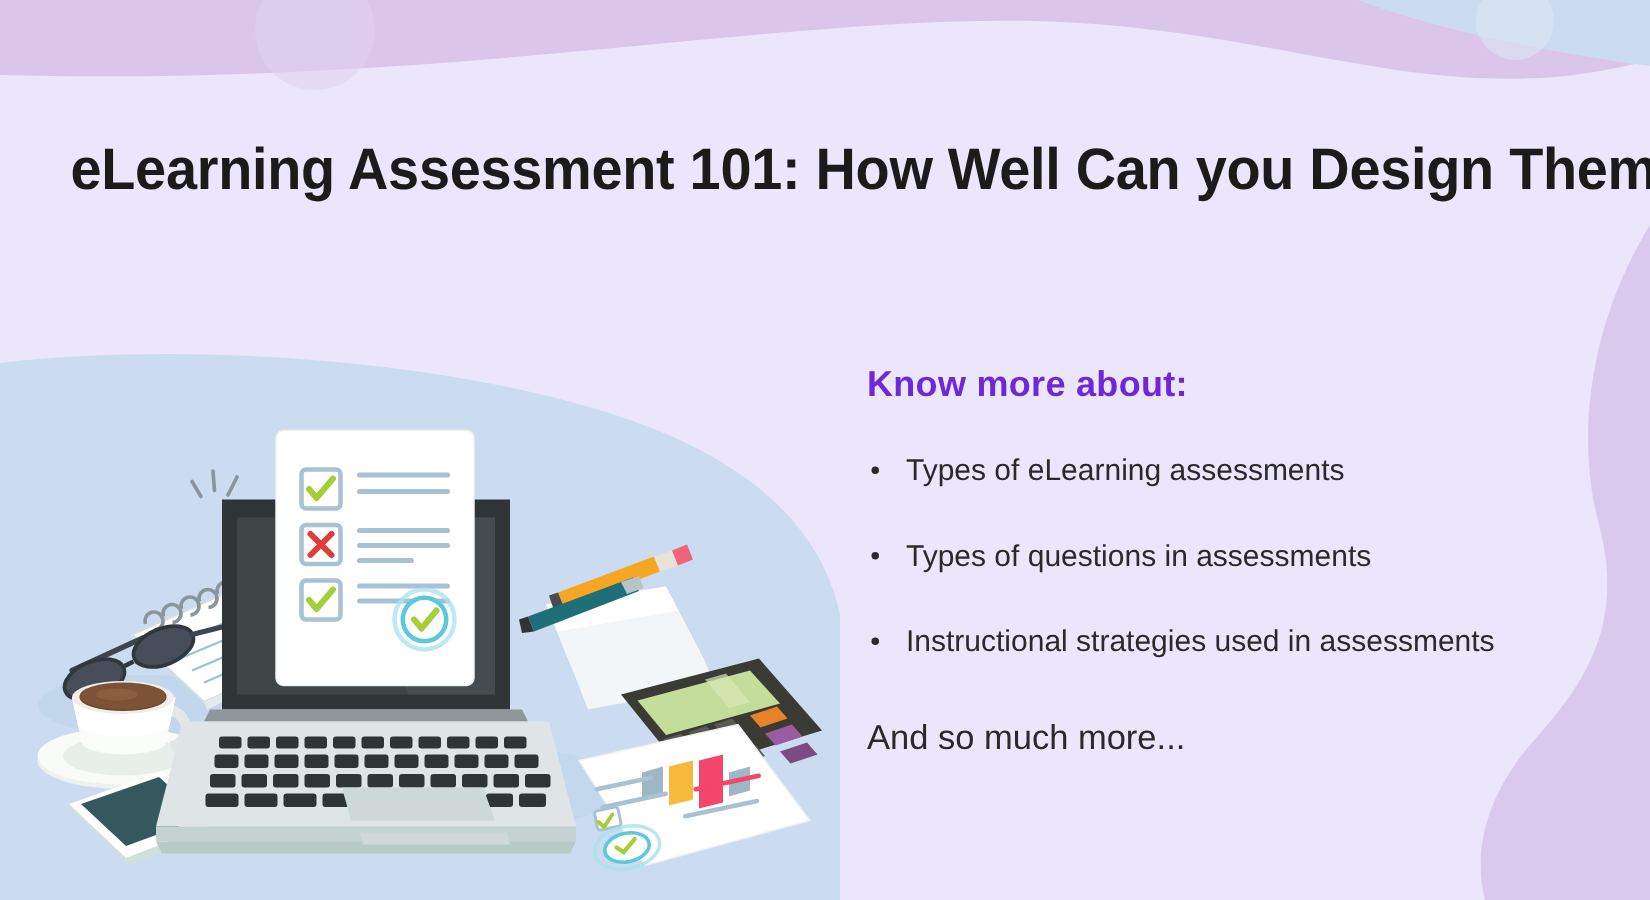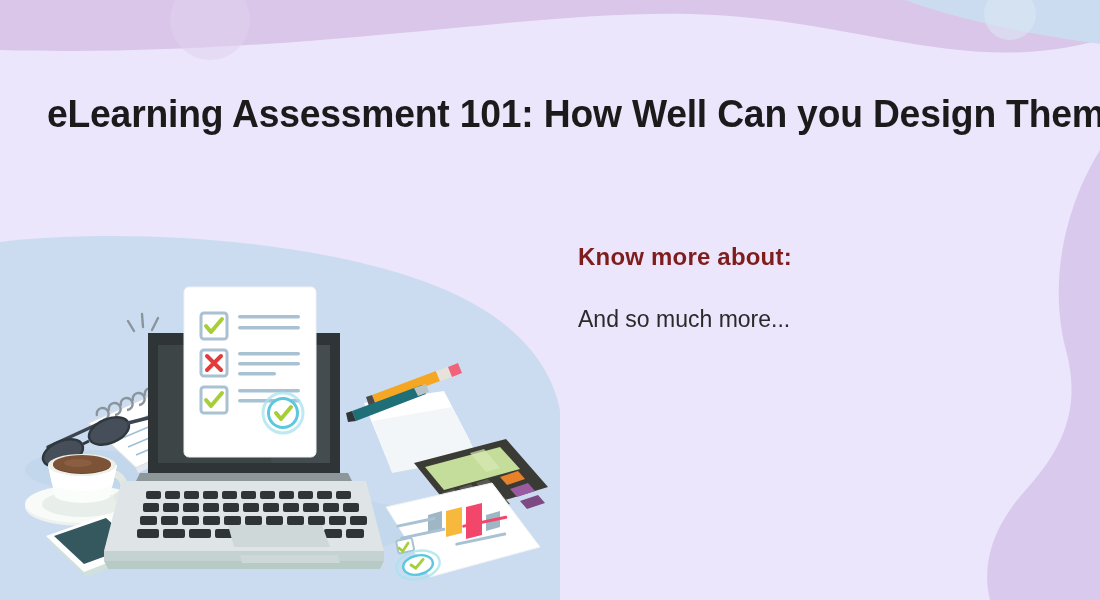--- a/index.html
+++ b/index.html
@@ -41,21 +41,21 @@
   #copy {
     position: absolute;
     left: 578px;
     top: 243px;
     width: 470px;
   }
   #copy-heading {
     margin: 0 0 28px 0;
     font-size: 24px;
     font-weight: 700;
-    color: #7f1d1d;
+    color: #6d28d9;
     letter-spacing: 0.2px;
   }
   #bullet-list {
     list-style: none;
     margin: 0;
     padding: 0;
   }
   #bullet-list li {
     position: relative;
     padding-left: 26px;
@@ -115,20 +115,34 @@
       <circle cx="210" cy="20" r="40" fill="#e2d2ee" opacity="0.55"></circle>
       <circle cx="1010" cy="14" r="26" fill="#dbe6f4" opacity="0.6"></circle>
     </svg>
   </div>
 
   <h1 id="headline">eLearning Assessment 101: How Well Can you Design Them?</h1>
 
   <div id="copy">
     <div id="copy-heading">Know more about:</div>
 
+    <ul id="bullet-list">
+      <li>
+        <span class="dot"></span>
+        <span>Types of eLearning assessments</span>
+      </li>
+      <li>
+        <span class="dot"></span>
+        <span>Types of questions in assessments</span>
+      </li>
+      <li>
+        <span class="dot"></span>
+        <span>Instructional strategies used in assessments</span>
+      </li>
+    </ul>
 
     <p id="closing-line">And so much more...</p>
   </div>
 
   <div id="illustration">
     <svg viewBox="0 0 560 375" xmlns="http://www.w3.org/2000/svg">
 
       <ellipse cx="95" cy="245" rx="70" ry="20" fill="#bcd2ea" opacity="0.55"></ellipse>
       <ellipse cx="250" cy="300" rx="170" ry="34" fill="#bcd2ea" opacity="0.5"></ellipse>
 

